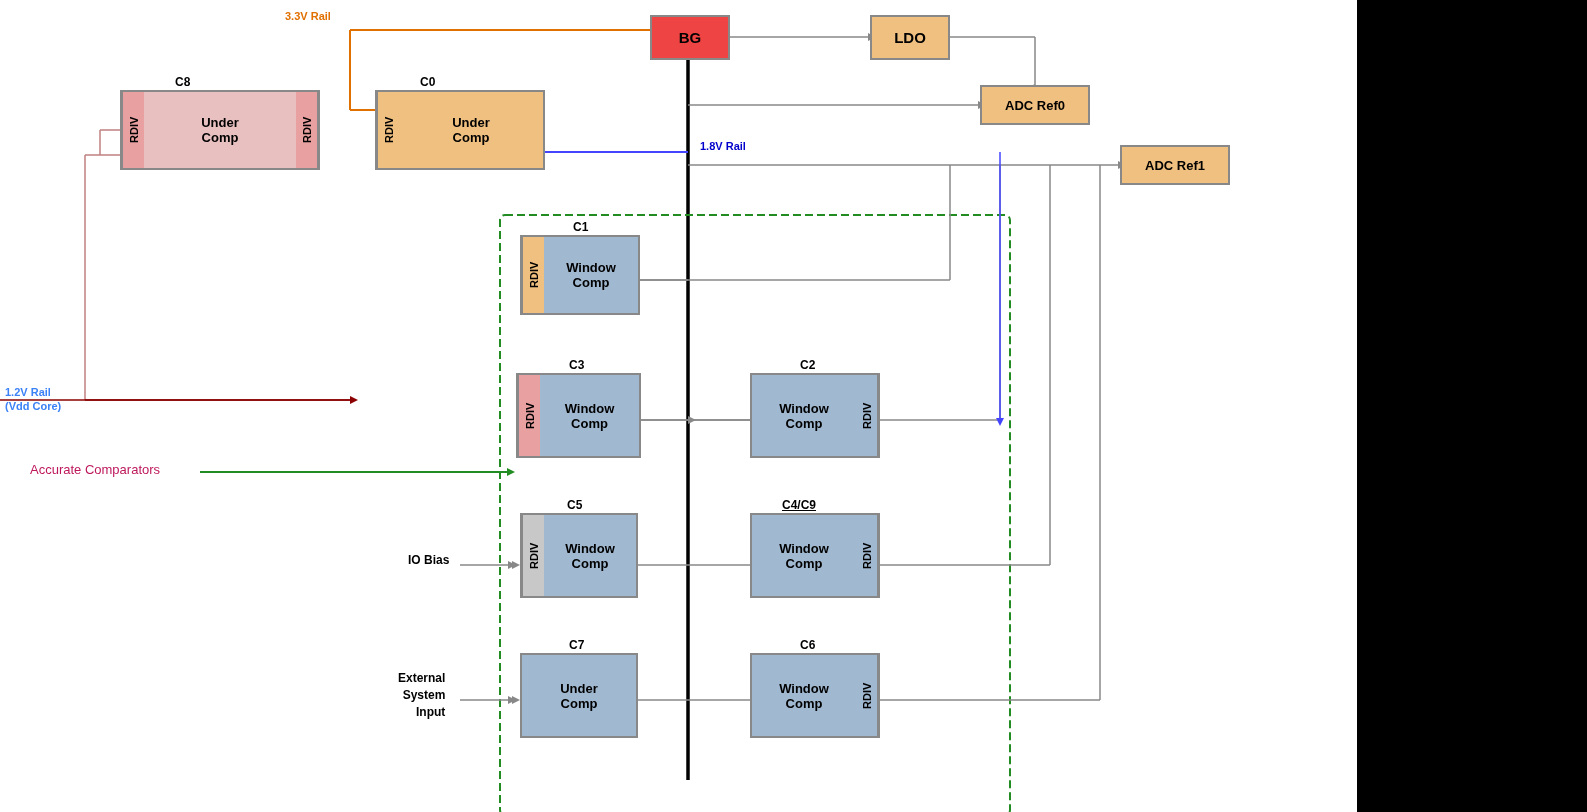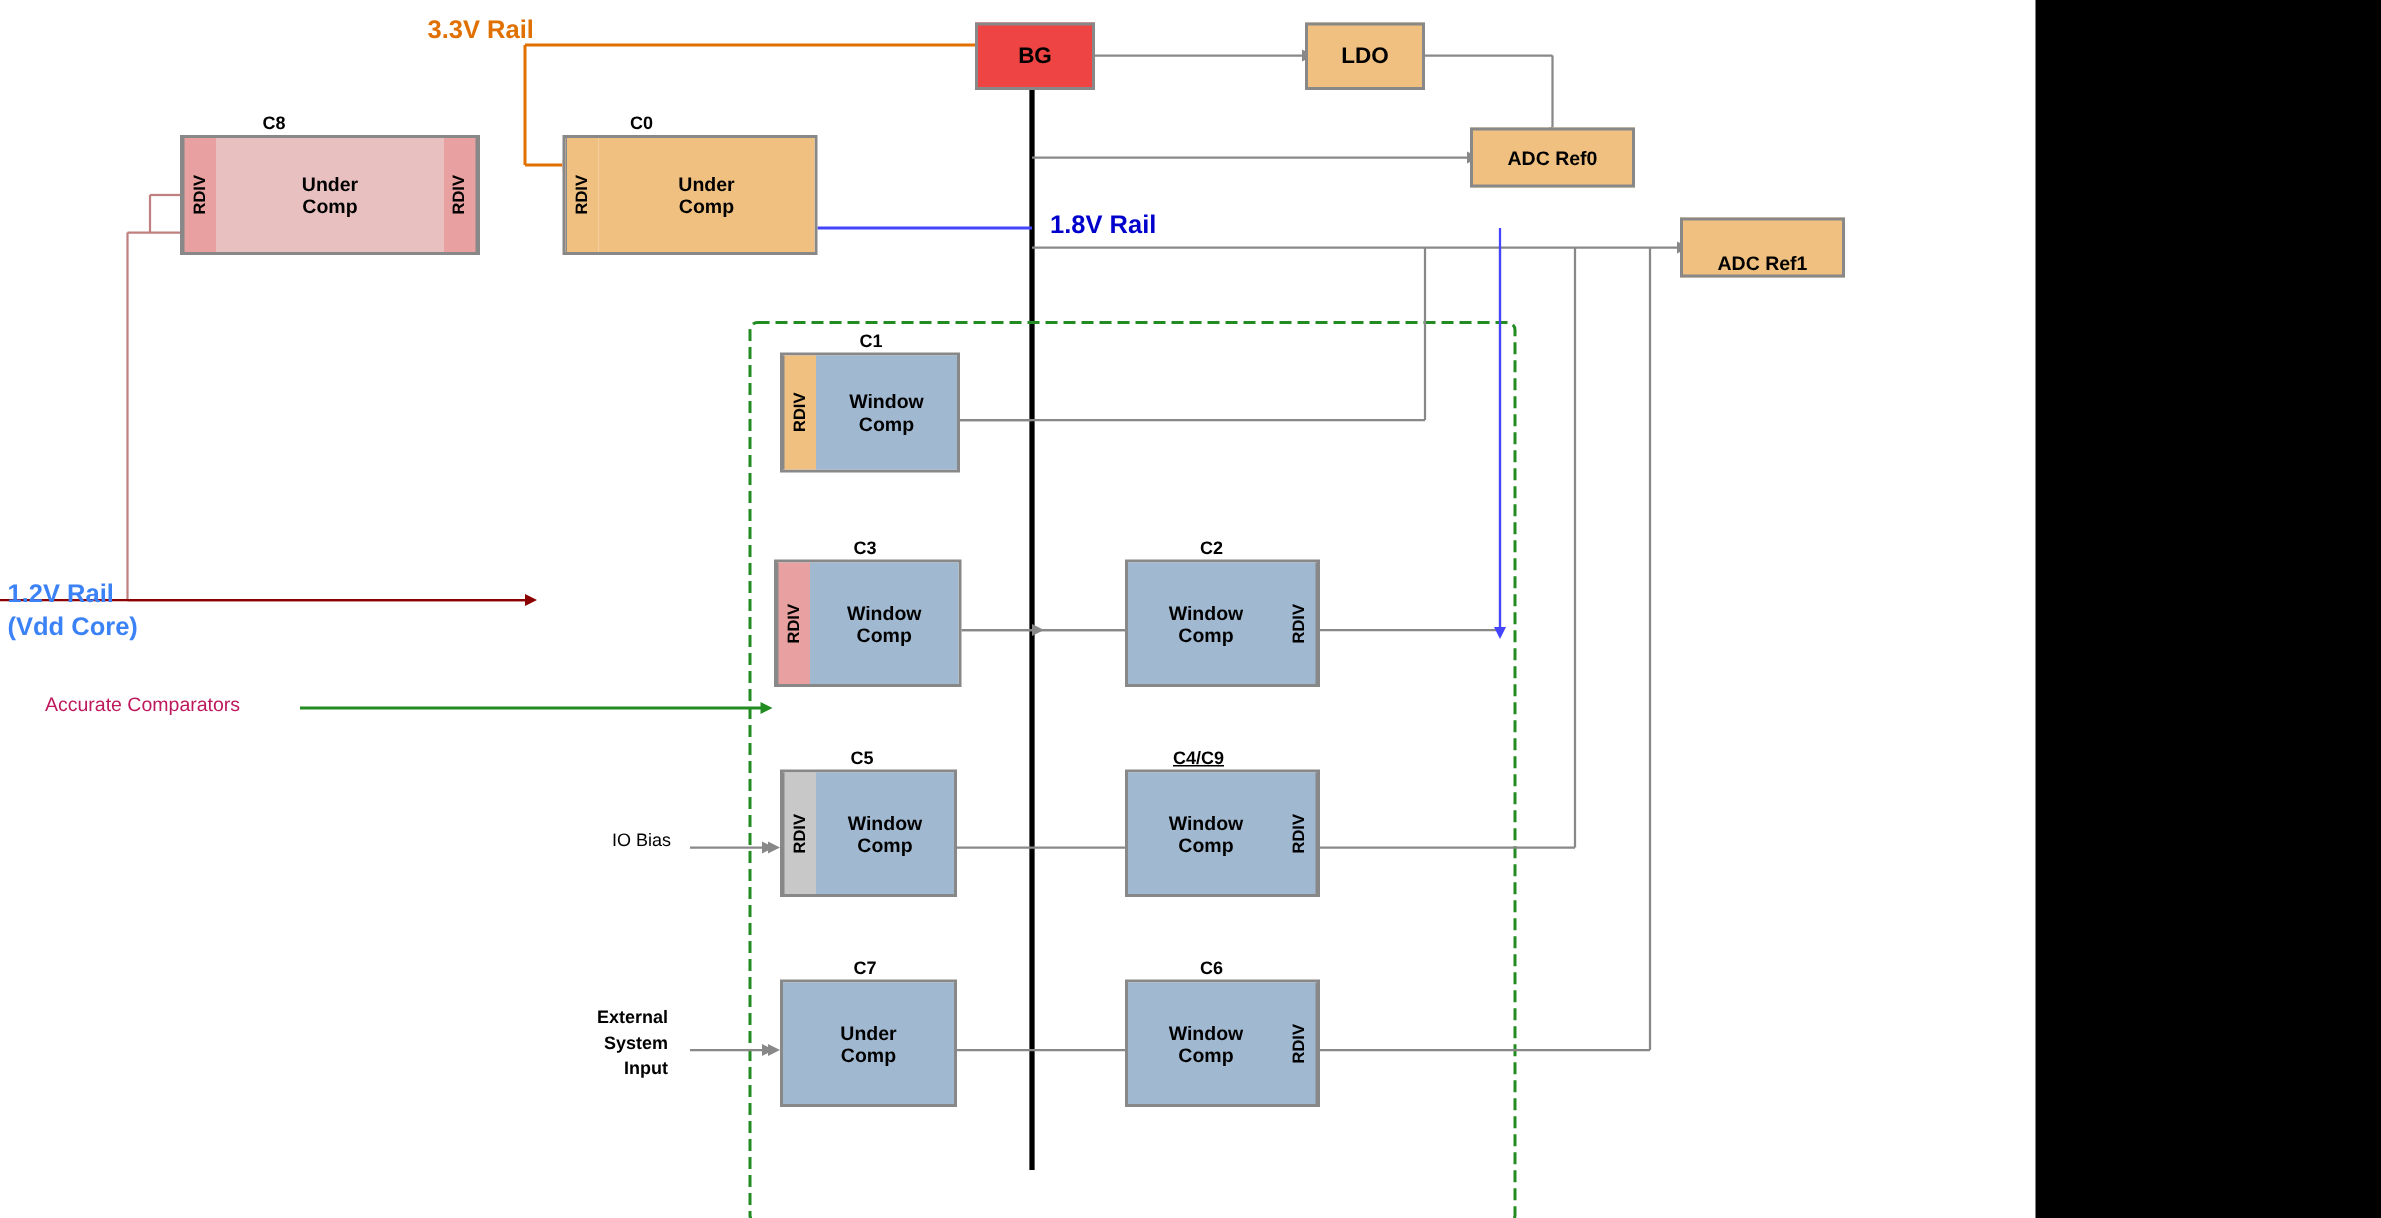--- a/index.html
+++ b/index.html
@@ -56,21 +56,21 @@
       width: 30px;
       height: 20px;
       border: 1px solid #888;
       margin-right: 10px;
       flex-shrink: 0;
     }
 
     
     .rail-label {
       position: absolute;
-      font-size: 17px;
+      font-size: 11px;
       font-weight: bold;
     }
     .section-label {
       position: absolute;
       font-size: 13px;
       font-weight: normal;
       color: #be185d;
     }
   </style>
 </head>
@@ -180,21 +180,21 @@
   </div>
 
   <div style="position:absolute;left:870px;top:15px;width:80px;height:45px;border:2px solid #888;background:#f0c080;display:flex;align-items:center;justify-content:center;">
     <span style="font-weight:bold;font-size:15px;">LDO</span>
   </div>
 
   <div style="position:absolute;left:980px;top:85px;width:110px;height:40px;border:2px solid #888;background:#f0c080;display:flex;align-items:center;justify-content:center;">
     <span style="font-weight:bold;font-size:13px;">ADC Ref0</span>
   </div>
 
-  <div style="position:absolute;left:1120px;top:145px;width:110px;height:40px;border:2px solid #888;background:#f0c080;display:flex;align-items:flex-end;justify-content:center;">
+  <div style="position:absolute;left:1120px;top:145px;width:110px;height:40px;border:2px solid #888;background:#f0c080;display:flex;align-items:center;justify-content:center;">
     <span style="font-weight:bold;font-size:13px;">ADC Ref1</span>
   </div>
 
   <div class="rail-label" style="left:285px;top:10px;color:#e07000;">3.3V Rail</div>
 
   <div class="rail-label" style="left:700px;top:140px;color:#0000cc;">1.8V Rail</div>
 
   <div class="rail-label" style="left:5px;top:385px;color:#3b82f6;line-height:1.3;">
     <span>1.2V Rail</span><br>
     <span>(Vdd Core)</span>
@@ -249,18 +249,18 @@
   <div style="position:absolute;left:520px;top:653px;width:118px;height:85px;border:2px solid #888;display:flex;flex-direction:row;background:#fff;">
     <div style="flex:1;background:#a0b8d0;display:flex;align-items:center;justify-content:center;font-size:13px;font-weight:bold;text-align:center;">Under<br>Comp</div>
   </div>
 
   <div style="position:absolute;left:800px;top:638px;font-size:12px;font-weight:bold;">C6</div>
   <div style="position:absolute;left:750px;top:653px;width:130px;height:85px;border:2px solid #888;display:flex;flex-direction:row;background:#fff;">
     <div style="flex:1;background:#a0b8d0;display:flex;align-items:center;justify-content:center;font-size:13px;font-weight:bold;text-align:center;">Window<br>Comp</div>
     <div style="writing-mode:vertical-rl;transform:rotate(180deg);background:#a0b8d0;border-left:1.5px solid #888;display:flex;align-items:center;justify-content:center;width:22px;font-size:11px;font-weight:bold;">RDIV</div>
   </div>
 
-  <div style="position:absolute;left:408px;top:553px;font-size:12px;font-weight:normal;">IO Bias</div>
+  <div style="position:absolute;left:408px;top:553px;font-size:12px;font-weight:bold;">IO Bias</div>
 
   <div style="position:absolute;left:398px;top:670px;font-size:12px;font-weight:bold;line-height:1.4;text-align:right;">External<br>System<br>Input</div>
 
 
 </div>
 
 </body></html>

